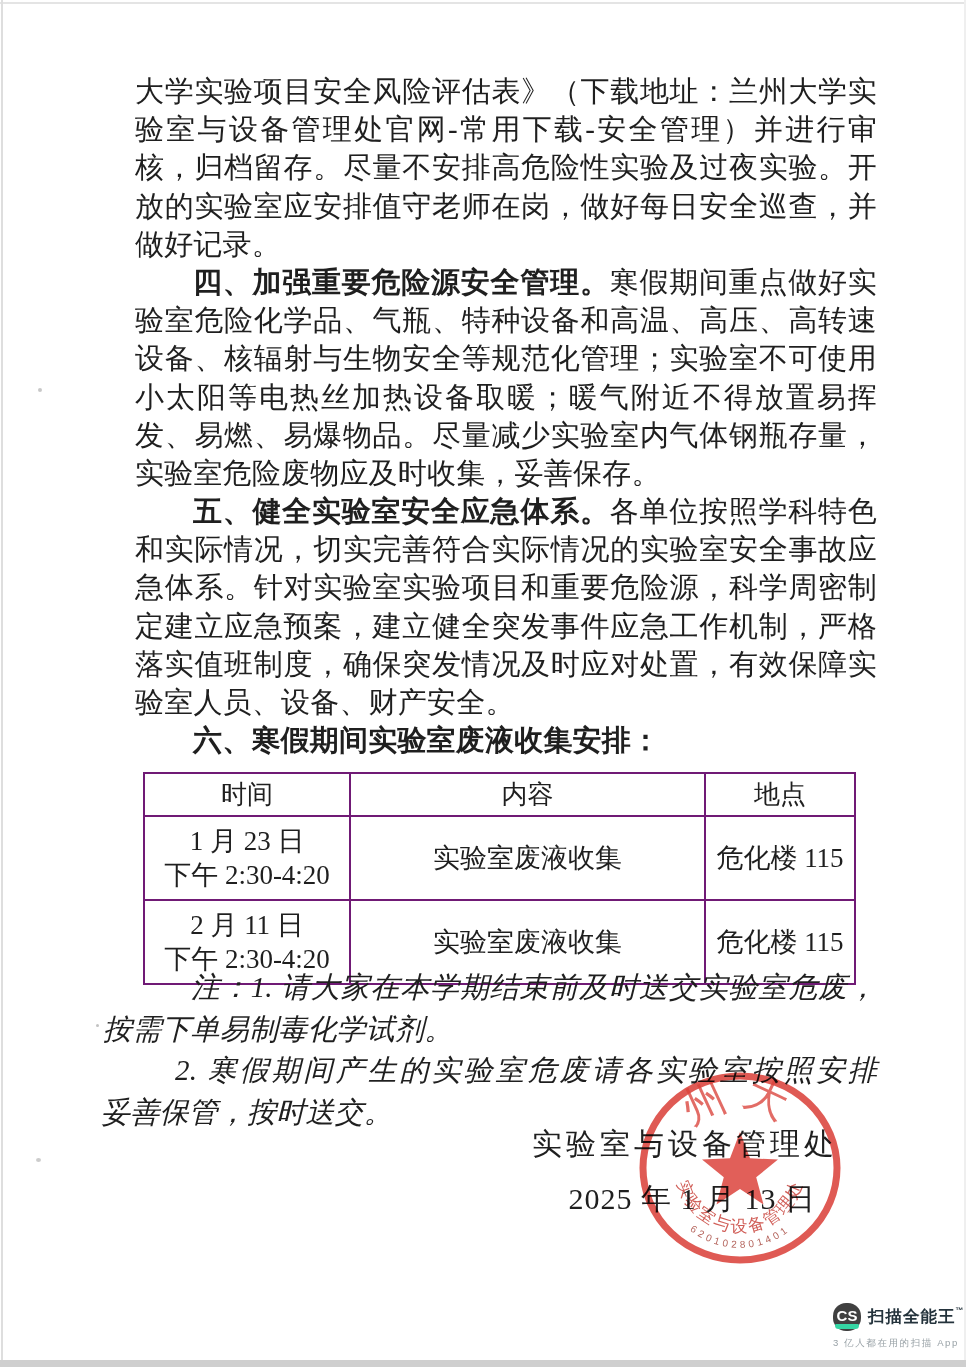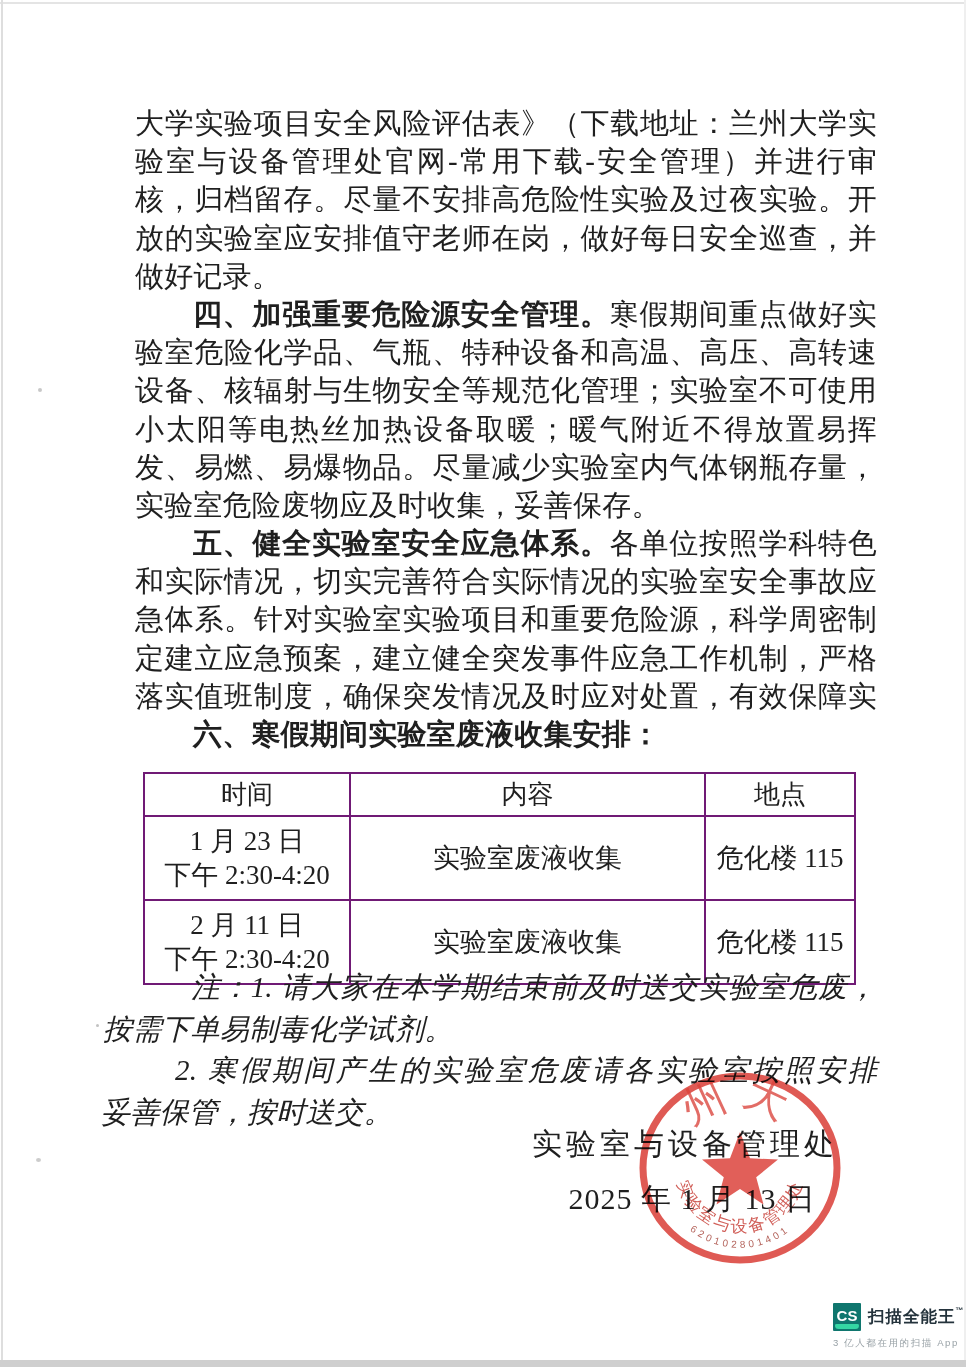--- a/index.html
+++ b/index.html
@@ -14,21 +14,21 @@
   .edge-left{position:absolute;top:0;left:1px;bottom:0;width:2px;background:#dedede;}
   .edge-right{position:absolute;top:0;right:0;bottom:0;width:2px;background:#efefef;}
   .edge-bottom{position:absolute;left:0;right:0;bottom:0;height:7px;background:#cfcfcf;}
   .speck{position:absolute;background:#9a9a9a;border-radius:50%;}
   .speck.s1{left:38px;top:388px;width:4px;height:4px;opacity:.55;}
   .speck.s2{left:96px;top:1024px;width:3px;height:3px;opacity:.6;}
   .speck.s3{left:36px;top:1158px;width:5px;height:4px;opacity:.5;}
 
   
   .textflow{
-    position:absolute; left:135px; top:104px; width:742px;
+    position:absolute; left:135px; top:72px; width:742px;
     font-size:29px; line-height:38.2px; letter-spacing:.2px;
   }
   .ln{height:38.2px; overflow:hidden;}
   .j{text-align:justify; text-align-last:justify;}
   .ind{text-indent:58px;}
   .b{font-weight:700;}
 
   
   .sched{
     position:absolute; left:143px; top:772px; width:711px;
@@ -68,22 +68,22 @@
   .seal{
     position:absolute; left:636px; top:1070px; width:208px; height:196px;
     mix-blend-mode:multiply; opacity:.93; pointer-events:none;
   }
 
   
   .cam{position:absolute; left:833px; top:1303px; width:124px;
        font-family:"Liberation Sans","DejaVu Sans",sans-serif;}
   .cam-row{display:flex; align-items:center;}
   .cam-badge{
-    position:relative; width:28px; height:28px; background:#0f766e;
-    border-radius:1px; color:#ffffff; font-weight:700; font-size:15px;
+    position:relative; width:28px; height:28px; background:#404040;
+    border-radius:13px; color:#ffffff; font-weight:700; font-size:15px;
     display:flex; align-items:center; justify-content:center; flex:0 0 28px;
   }
   .cam-badge::after{
     content:""; position:absolute; left:2px; right:2px; bottom:2px; height:5px;
     background:#35d6a4; border-radius:2px 2px 5px 5px;
   }
   .cam-badge span{position:relative; top:-2px;}
   .cam-title{margin-left:7px; font-size:16.5px; font-weight:700; color:#24333c;
     letter-spacing:1px; white-space:nowrap;}
   .cam-tm{font-size:8px; vertical-align:top; color:#24333c;}
@@ -115,20 +115,21 @@
     <div class="ln j">设备、核辐射与生物安全等规范化管理；实验室不可使用</div>
     <div class="ln j">小太阳等电热丝加热设备取暖；暖气附近不得放置易挥</div>
     <div class="ln j">发、易燃、易爆物品。尽量减少实验室内气体钢瓶存量，</div>
     <div class="ln">实验室危险废物应及时收集，妥善保存。</div>
 
     <div class="ln j ind"><span class="b">五、健全实验室安全应急体系。</span><span>各单位按照学科特色</span></div>
     <div class="ln j">和实际情况，切实完善符合实际情况的实验室安全事故应</div>
     <div class="ln j">急体系。针对实验室实验项目和重要危险源，科学周密制</div>
     <div class="ln j">定建立应急预案，建立健全突发事件应急工作机制，严格</div>
     <div class="ln j">落实值班制度，确保突发情况及时应对处置，有效保障实</div>
+    <div class="ln">验室人员、设备、财产安全。</div>
 
     <div class="ln ind"><span class="b">六、寒假期间实验室废液收集安排：</span></div>
   </div>
 
   <table class="sched">
     <colgroup>
         <col class="col-time">
         <col class="col-content">
         <col class="col-loc">
       </colgroup>

